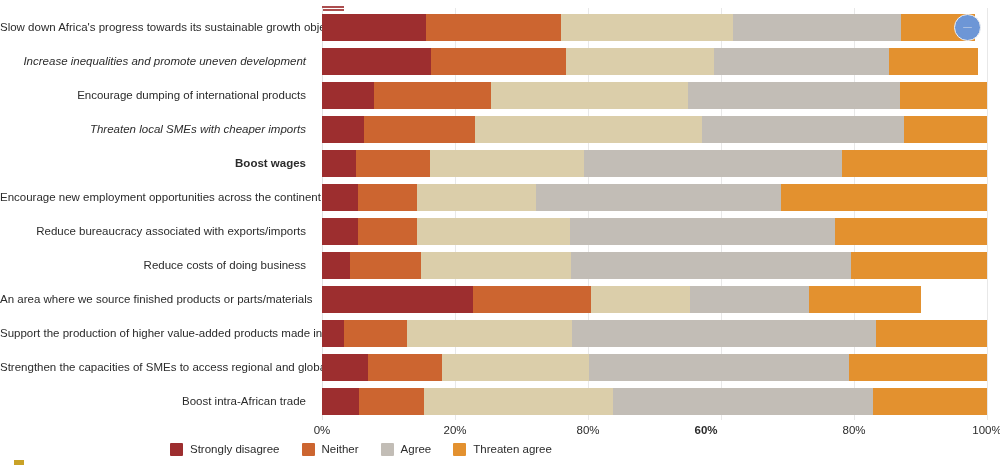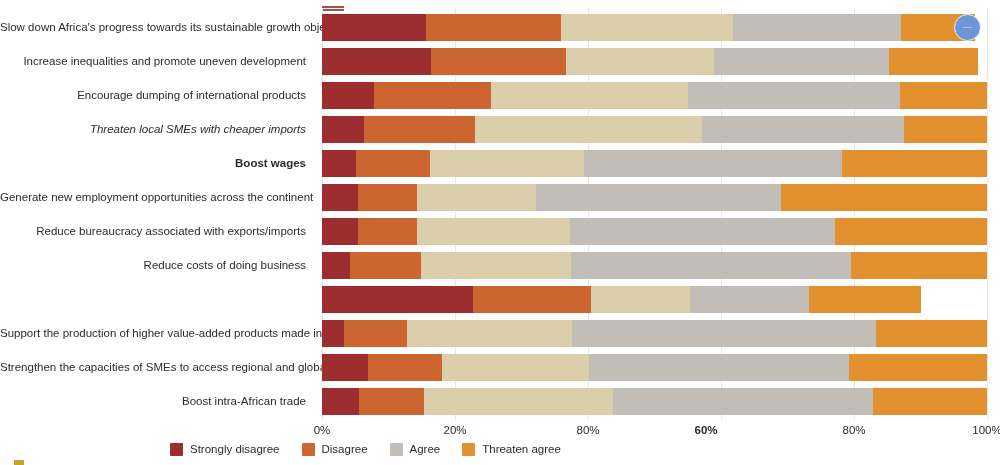--- a/index.html
+++ b/index.html
@@ -146,27 +146,28 @@
 </style>
 </head>
 <body>
 
 <div id="chart-root">
 
   <div class="corner-mark"></div>
 
   <div class="labels-col">
       <div class="cat" style="top: 12.5px;">Slow down Africa's progress towards its sustainable growth objectives</div>
-      <div class="cat" style="top: 46.5px;">Increase inequalities and promote uneven development</div>
+      <div class="cat" style="top: 46.5px; font-style: italic;">Increase inequalities and promote uneven development</div>
       <div class="cat" style="top: 80.5px;">Encourage dumping of international products</div>
       <div class="cat" style="top: 114.5px; font-style: italic;">Threaten local SMEs with cheaper imports</div>
       <div class="cat" style="top: 148.5px; font-weight: bold;">Boost wages</div>
-      <div class="cat" style="top: 182.5px;">Generate new employment opportunities across the continent</div>
+      <div class="cat" style="top: 182.5px;">Encourage new employment opportunities across the continent</div>
       <div class="cat" style="top: 216.5px;">Reduce bureaucracy associated with exports/imports</div>
       <div class="cat" style="top: 250.5px;">Reduce costs of doing business</div>
+      <div class="cat" style="top: 284.5px;">An area where we source finished products or parts/materials</div>
       <div class="cat" style="top: 318.5px;">Support the production of higher value-added products made in Africa</div>
       <div class="cat" style="top: 352.5px;">Strengthen the capacities of SMEs to access regional and global markets</div>
       <div class="cat" style="top: 386.5px;">Boost intra-African trade</div>
     </div>
 
   <div class="plot-area">
     <div class="gridlines">
         <div class="gridline zero" style="left: 0px;"></div>
         <div class="gridline" style="left: 133px;"></div>
         <div class="gridline" style="left: 266px;"></div>
@@ -274,21 +275,21 @@
       <div class="xtick" style="left: 665px;">100%</div>
     </div>
 
   <div class="legend">
       <div class="legend-item">
         <span class="legend-swatch" style="background: rgb(157, 46, 47);"></span>
         <span class="legend-text">Strongly disagree</span>
       </div>
       <div class="legend-item">
         <span class="legend-swatch" style="background: rgb(204, 101, 48);"></span>
-        <span class="legend-text">Disagree</span>
+        <span class="legend-text">Neither</span>
       </div>
       <div class="legend-item">
         <span class="legend-swatch" style="background: rgb(194, 189, 182);"></span>
         <span class="legend-text">Agree</span>
       </div>
       <div class="legend-item">
         <span class="legend-swatch" style="background: rgb(227, 145, 47);"></span>
         <span class="legend-text">Threaten agree</span>
       </div>
     </div>

